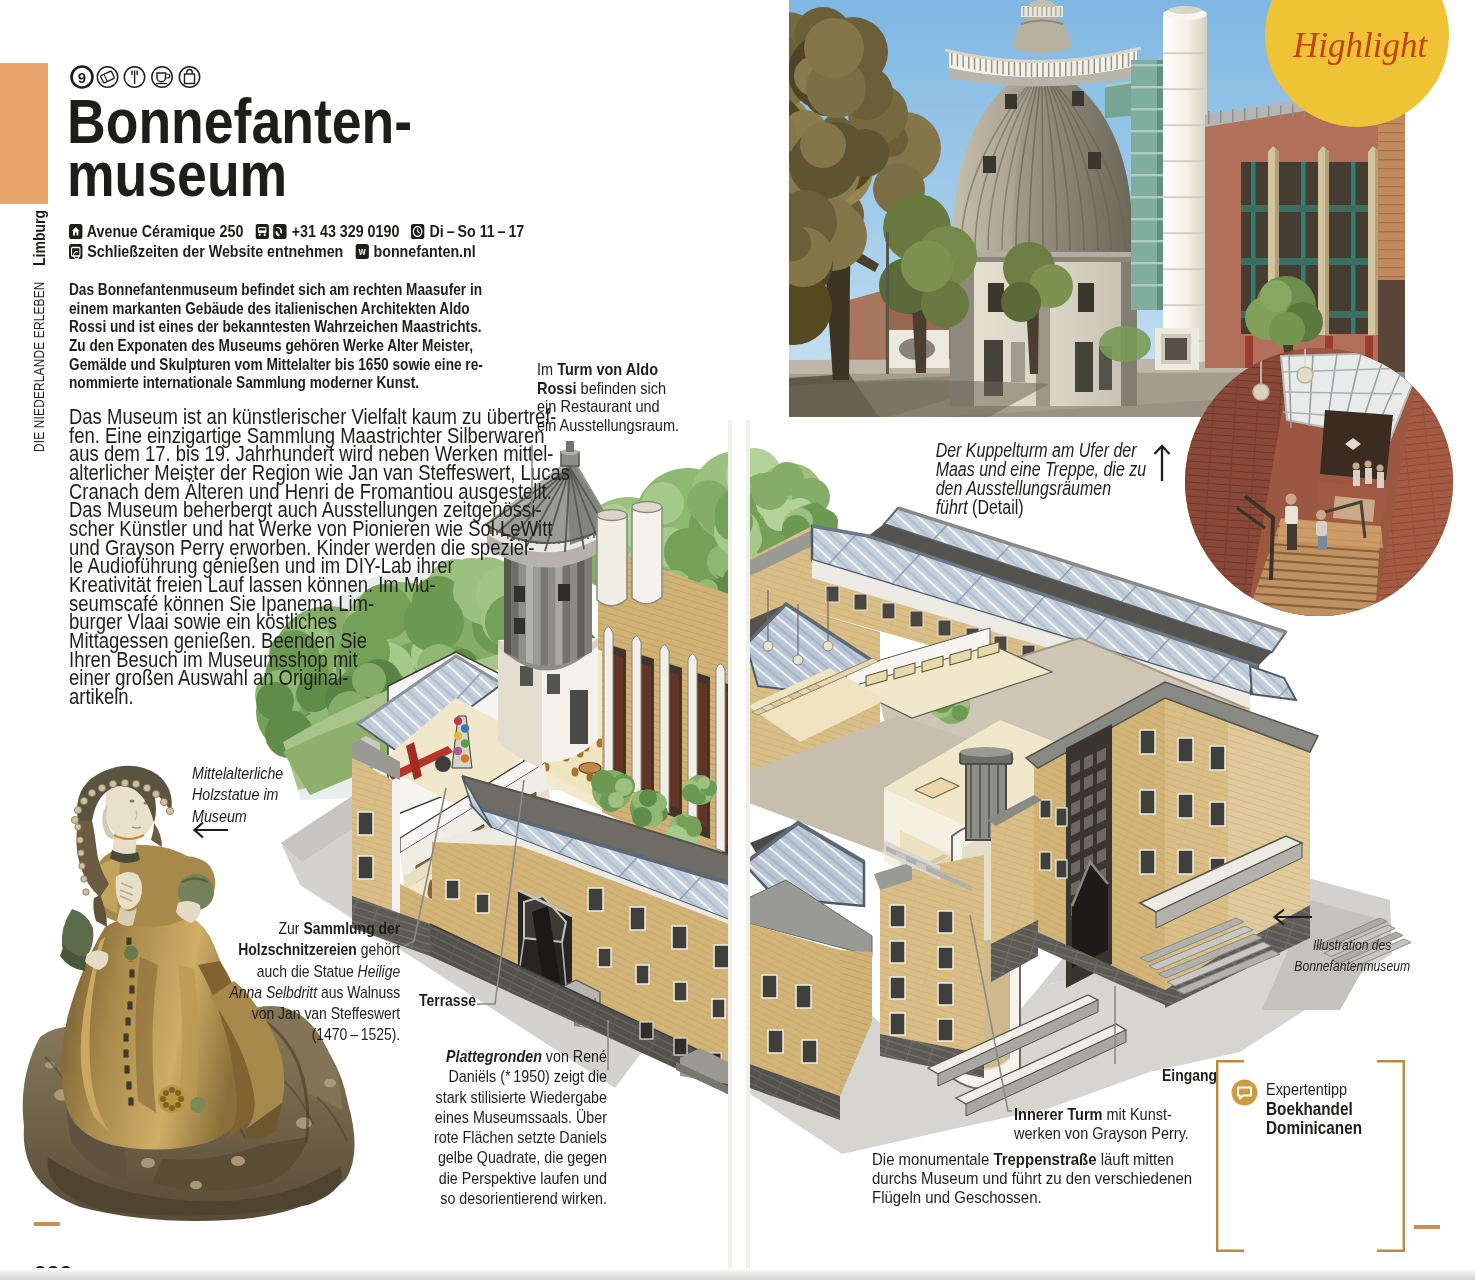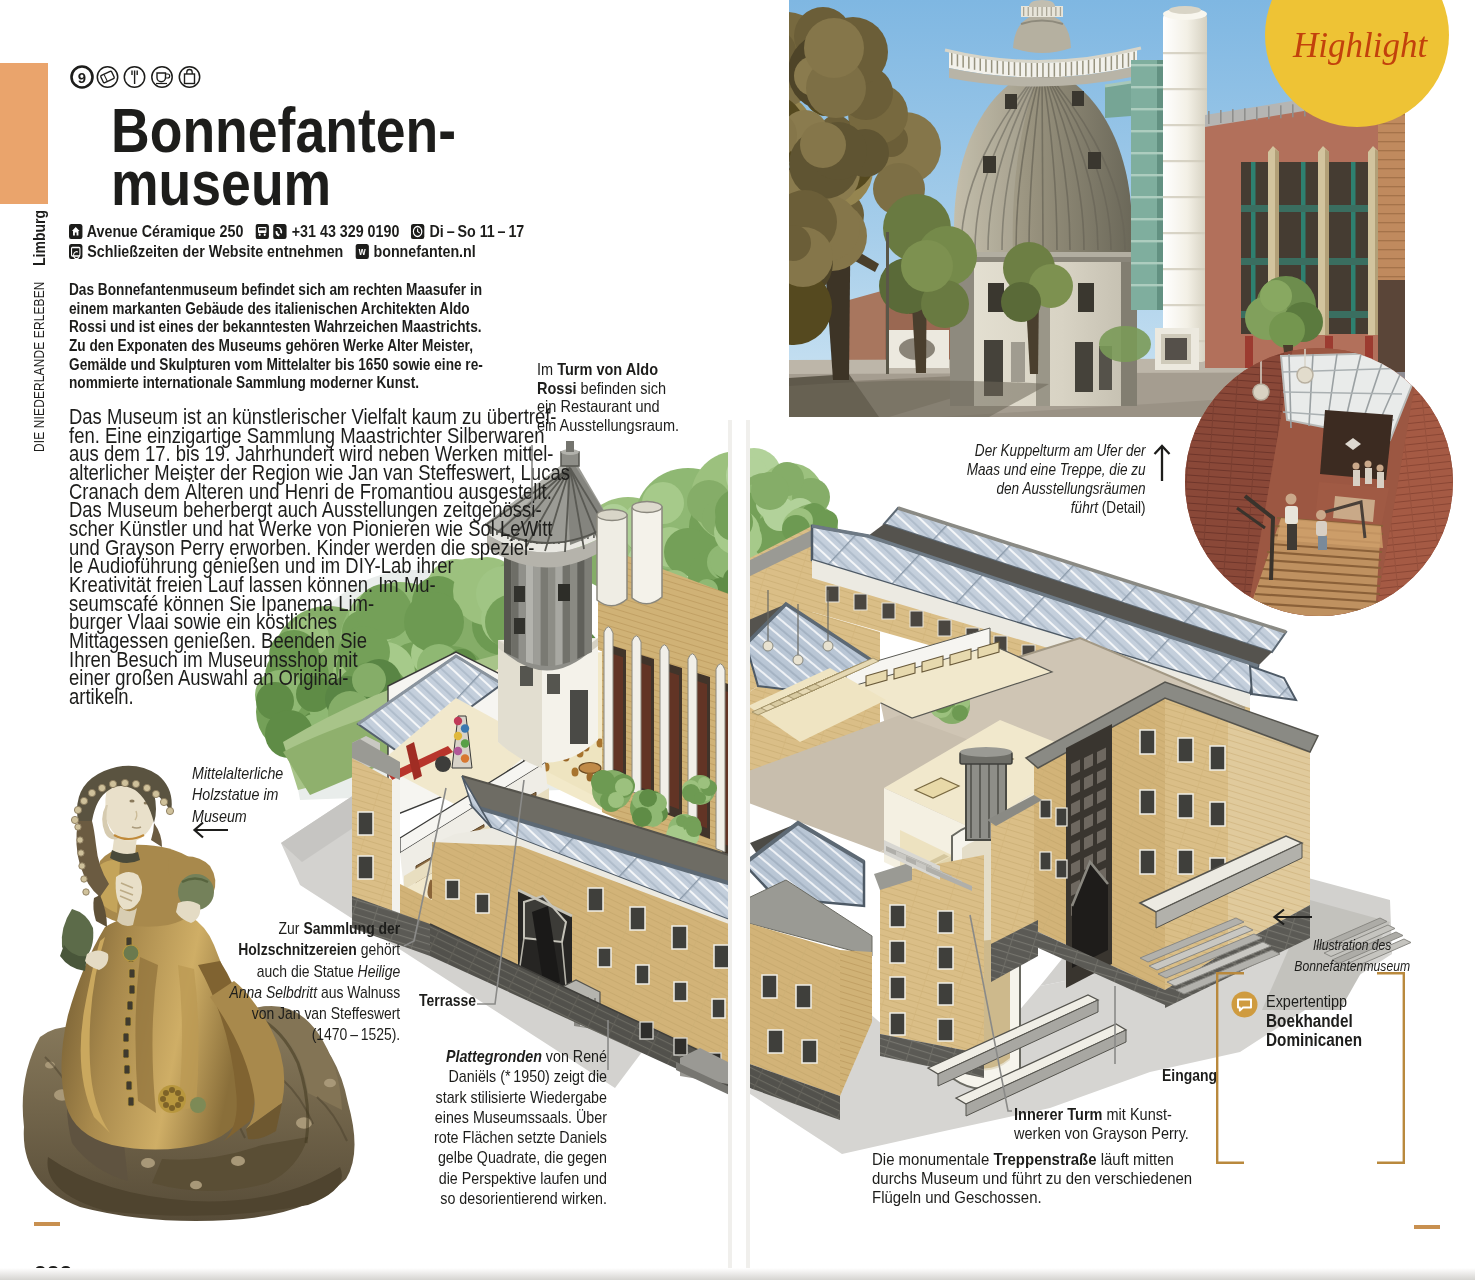--- a/index.html
+++ b/index.html
@@ -689,21 +689,21 @@
       </g>
   <circle cx="96" cy="16" r="10.2" fill="none" stroke="#1d1d1b" stroke-width="1.5"></circle>
   <path d="M91 12 h8.5 v4.5 a4.2 4.2 0 0 1 -8.5 0 z" fill="none" stroke="#1d1d1b" stroke-width="1.4"></path>
   <path d="M99.5 13 h2.2 a1.8 1.8 0 0 1 0 4 h-2.2" fill="none" stroke="#1d1d1b" stroke-width="1.2"></path>
   <line x1="90" y1="22.5" x2="101" y2="22.5" stroke="#1d1d1b" stroke-width="1.2"></line>
   <circle cx="123.5" cy="16" r="10.2" fill="none" stroke="#1d1d1b" stroke-width="1.5"></circle>
   <rect x="118.5" y="13" width="10" height="9.5" fill="none" stroke="#1d1d1b" stroke-width="1.4"></rect>
   <path d="M120.8 13 v-1.8 a2.7 2.7 0 0 1 5.4 0 v1.8" fill="none" stroke="#1d1d1b" stroke-width="1.3"></path>
 </svg>
 
-<div class="abs b" style="left:67px;top:104px;font-size:63px;line-height:52.5px;margin-left:44px;"><span class="sx" style="transform:scaleX(0.85);">Bonnefanten-<br>museum</span></div>
+<div class="abs b" style="left:67px;top:95px;font-size:63px;line-height:52.5px;"><span class="sx" style="transform:scaleX(0.85);">Bonnefanten-<br>museum</span></div>
 
 <div class="abs b" style="left:69px;top:222px;font-size:17px;line-height:20.4px;"><span class="sx" style="transform:scaleX(0.84);">
   <svg width="17" height="15" viewBox="0 0 17 15" style="vertical-align:-2px;">
           <rect x="0" y="0" width="16" height="15" rx="2.5" fill="#1d1d1b"></rect>
           <path d="M8 3 L3.5 7 h1.3 v4.5 h6.4 V7 h1.3 z M7 11.5 v-3 h2 v3 z" fill="#fff"></path>
         </svg>
   Avenue Céramique 250&nbsp;&nbsp;
   <svg width="17" height="15" viewBox="0 0 17 15" style="vertical-align:-2px;">
           <rect width="16" height="15" rx="2.5" fill="#1d1d1b"></rect>
           <rect x="3" y="3" width="10" height="6" rx="1" fill="#fff"></rect>
@@ -1182,21 +1182,21 @@
           <circle cx="195" cy="120" r="3.5" fill="#caa88a"></circle>
 
 <line x1="76" y1="0" x2="76" y2="38" stroke="#d8d4c8" stroke-width="1.5"></line>
           <circle cx="76" cy="44" r="8" fill="#d9d2c2" stroke="#b8b0a0" stroke-width="1.5"></circle>
 <line x1="120" y1="0" x2="120" y2="20" stroke="#d8d4c8" stroke-width="1.5"></line>
           <circle cx="120" cy="27" r="8" fill="#e2dccc" stroke="#b8b0a0" stroke-width="1.5"></circle>
 </g>
 </svg>
 </div>
 
-<div class="abs" style="right:329px;top:441px;font-size:17px;line-height:19px;text-align:right;"><span class="sxr i" style="transform:scaleX(0.8);">Der Kuppelturm am Ufer der<br>Maas und eine Treppe, die zu<br>den Ausstellungsräumen<br>führt <span style="font-style:normal;">(Detail)</span></span></div>
+<div class="abs" style="right:329px;top:441px;font-size:20px;line-height:19px;"><span class="sxr i" style="transform:scaleX(0.8);">Der Kuppelturm am Ufer der<br>Maas und eine Treppe, die zu<br>den Ausstellungsräumen<br>führt <span style="font-style:normal;">(Detail)</span></span></div>
 
 <svg class="abs" style="left:1150px;top:443px;" width="24" height="40" viewBox="0 0 24 40">
       <line x1="12" y1="38" x2="12" y2="4" stroke="#1d1d1b" stroke-width="2.3"></line>
       <path d="M4.5 11 L12 3 L19.5 11" fill="none" stroke="#1d1d1b" stroke-width="2.3"></path>
     </svg>
 
 <div class="abs lbl" style="left:537px;top:360px;"><span class="sx" style="transform:scaleX(0.88);">Im <span class="b">Turm von Aldo</span><br><span class="b">Rossi</span> befinden sich<br>ein Restaurant und<br>ein Ausstellungsraum.</span></div>
 
 <svg class="abs" style="left:528px;top:445px;" width="10" height="62" viewBox="0 0 10 62">
       <line x1="4" y1="0" x2="4" y2="62" stroke="#8a8a88" stroke-width="1.6"></line>
@@ -1372,21 +1372,21 @@
 
 <div class="abs" style="left:872px;top:1151px;font-size:17px;line-height:18.8px;"><span class="sx" style="transform:scaleX(0.88);">Die monumentale <span class="b">Treppenstraße</span> läuft mitten<br>durchs Museum und führt zu den verschiedenen<br>Flügeln und Geschossen.</span></div>
 
 <div class="abs" style="right:65px;top:935px;font-size:14px;line-height:20.5px;text-align:center;"><span class="sxr i" style="transform:scaleX(0.87);">Illustration des<br>Bonnefantenmuseum</span></div>
 
 <svg class="abs" style="left:1271px;top:906px;" width="44" height="22" viewBox="0 0 44 22">
       <line x1="4" y1="11" x2="41" y2="11" stroke="#1d1d1b" stroke-width="2.2"></line>
       <path d="M13 3.5 L3.5 11 L13 18.5" fill="none" stroke="#1d1d1b" stroke-width="2.2"></path>
     </svg>
 
-<div class="abs" style="left:1216px;top:972px;width:184px;height:192px;text-decoration:underline;">
+<div class="abs" style="left:1216px;top:1060px;width:184px;height:192px;text-decoration:underline;">
   <svg width="189" height="192" viewBox="0 0 189 192" style="position:absolute;left:0;top:0;">
     <g stroke="#b9893d" stroke-width="2.4" fill="none">
       <path d="M28 1.2 H1.2 V190.8 H28"></path>
       <path d="M161 1.2 H187.8 V190.8 H161"></path>
     </g>
   </svg>
   <svg style="position:absolute;left:15px;top:19px;" width="27" height="27" viewBox="0 0 27 27">
     <circle cx="13.5" cy="13.5" r="13" fill="#cf9b3f"></circle>
     <path d="M7 8.5 h13 v8 h-8 l-3.2 3.2 v-3.2 H7 z" fill="none" stroke="#fff" stroke-width="1.9" stroke-linejoin="round"></path>
   </svg>

